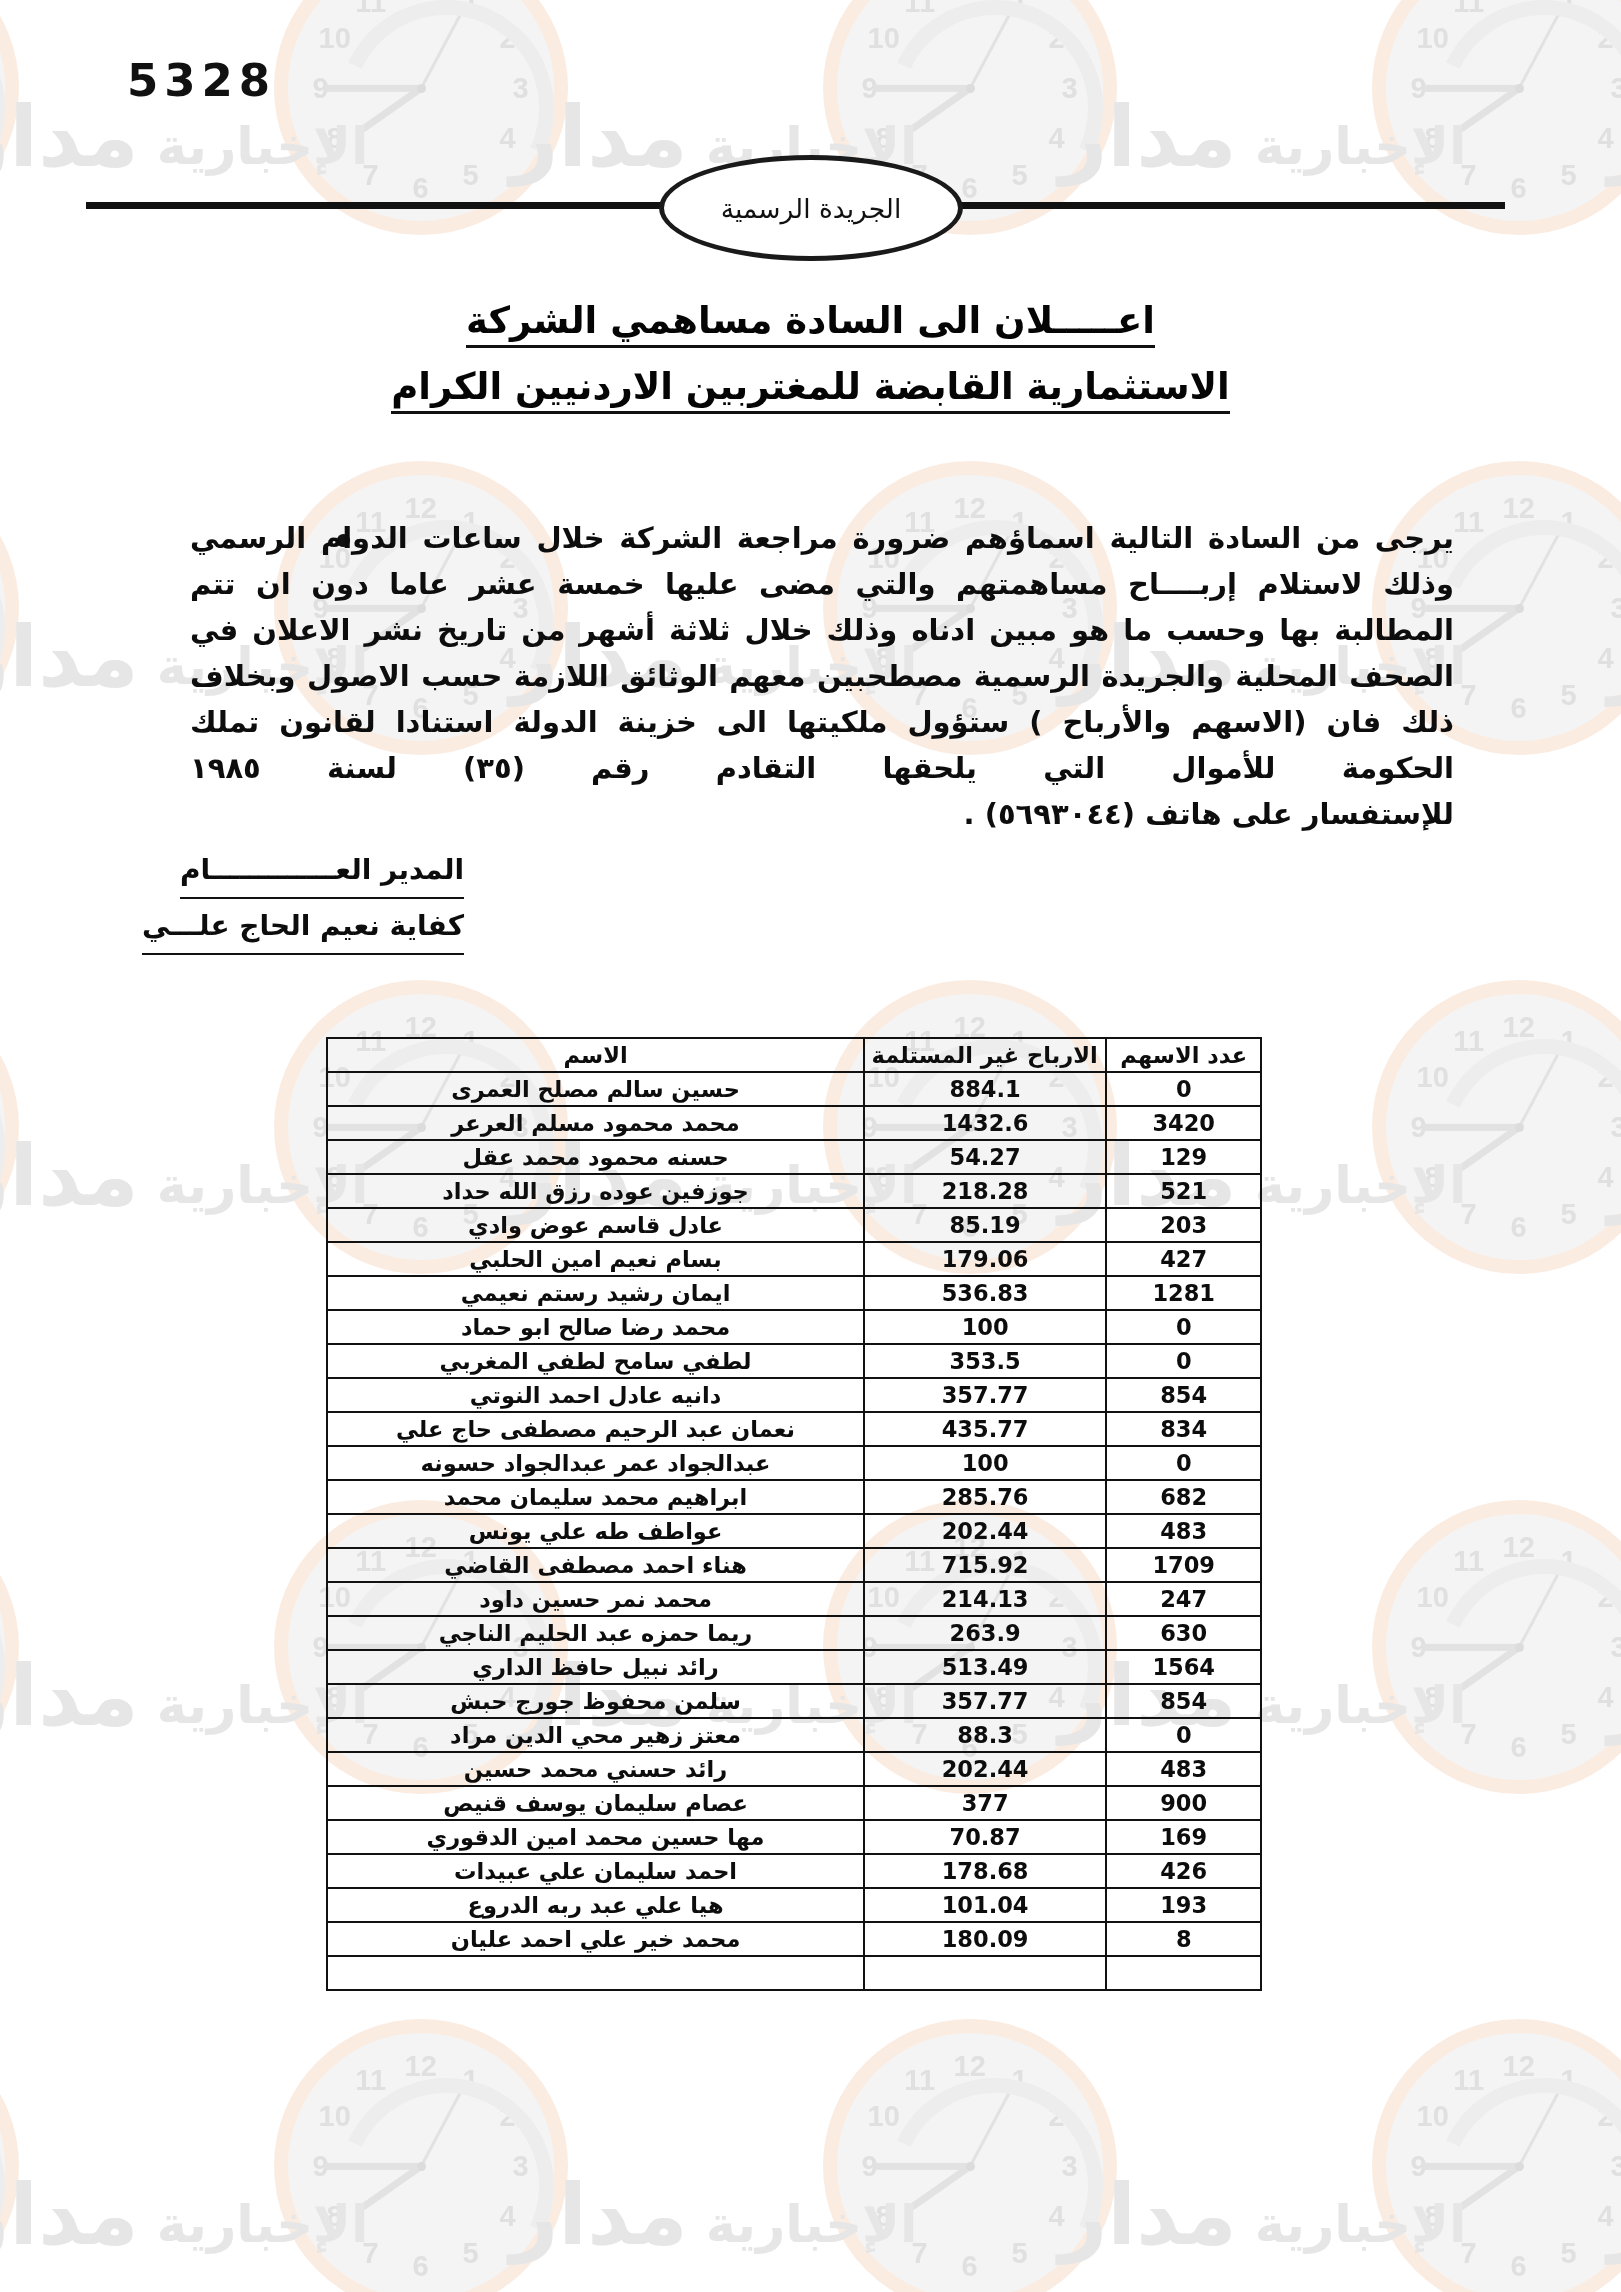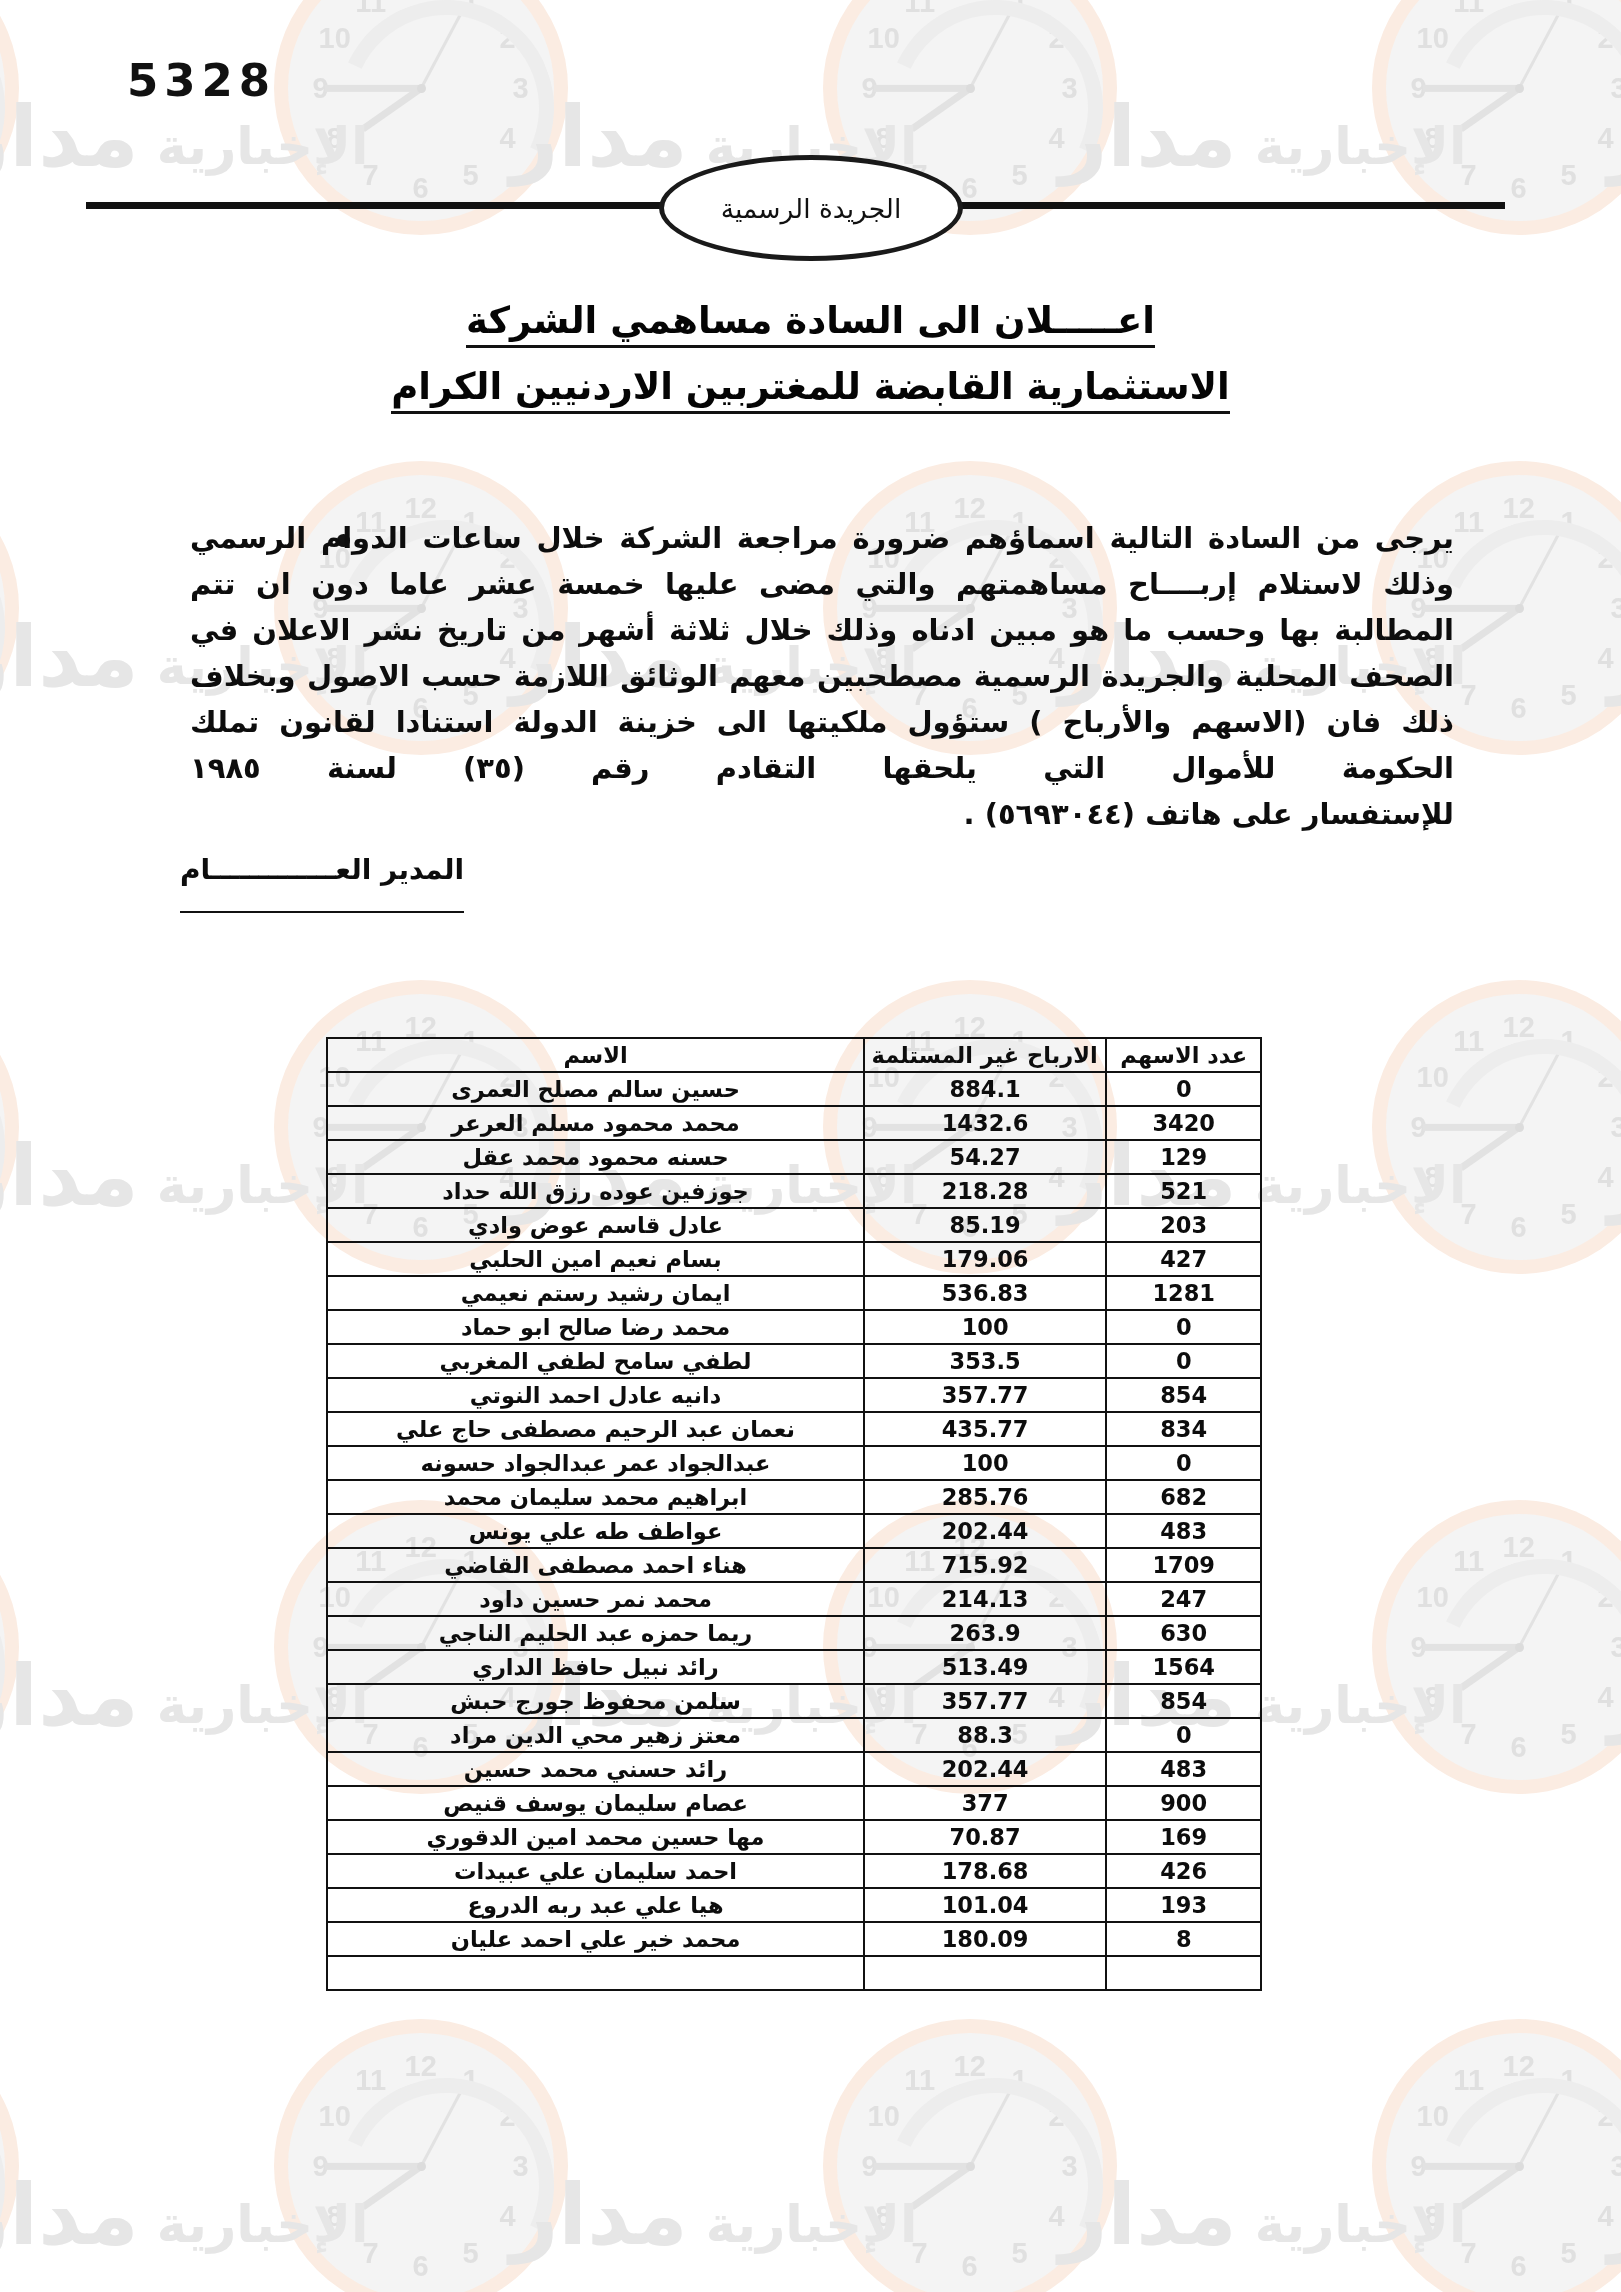--- a/index.html
+++ b/index.html
@@ -202,21 +202,21 @@
     text-align: right;
     font-size: 28px;
     font-weight: bold;
     color: #0d0d0d;
     line-height: 53px;
     font-family: "DejaVu Sans", sans-serif;
   }
   .signature div {
     border-bottom: 2.9px solid #111;
     display: inline-block;
-    padding-bottom: 15px;
+    padding-bottom: 1px;
     text-align: right;
   }
 
   
   .table-wrap {
     position: absolute;
     left: 380px;
     top: 1037px;
     width: 882px;
   }
@@ -687,20 +687,21 @@
     </div>
 
     <div class="bullet-dot"></div>
     <div class="body-block">
       <p>يرجى من السادة التالية اسماؤهم ضرورة مراجعة الشركة خلال ساعات الدوام الرسمي وذلك لاستلام إربــــاح مساهمتهم والتي مضى عليها  خمسة عشر عاما  دون ان تتم المطالبة بها وحسب ما هو مبين ادناه وذلك خلال ثلاثة أشهر من تاريخ نشر الاعلان في الصحف المحلية والجريدة الرسمية مصطحبين معهم الوثائق اللازمة حسب الاصول وبخلاف ذلك فان (الاسهم والأرباح )  ستؤول ملكيتها الى خزينة الدولة استنادا لقانون تملك الحكومة للأموال التي يلحقها التقادم رقم (٣٥) لسنة ١٩٨٥</p>
       <p class="body-last">للإستفسار على هاتف (٥٦٩٣٠٤٤) .</p>
     </div>
 
     <div class="signature">
       <div>المدير العـــــــــــــام</div><br>
+      <div>كفاية نعيم الحاج علـــي</div>
     </div>
 
     <div class="table-wrap">
       <table class="gazette">
         <thead>
           <tr>
             <th class="col-shares">عدد الاسهم</th>
             <th class="col-profit">الارباح غير المستلمة</th>
             <th class="col-name">الاسم</th>
           </tr>

